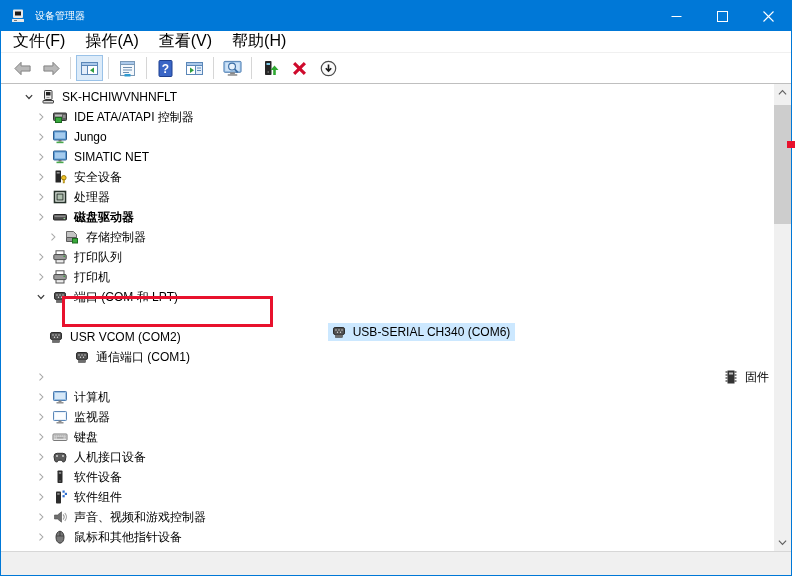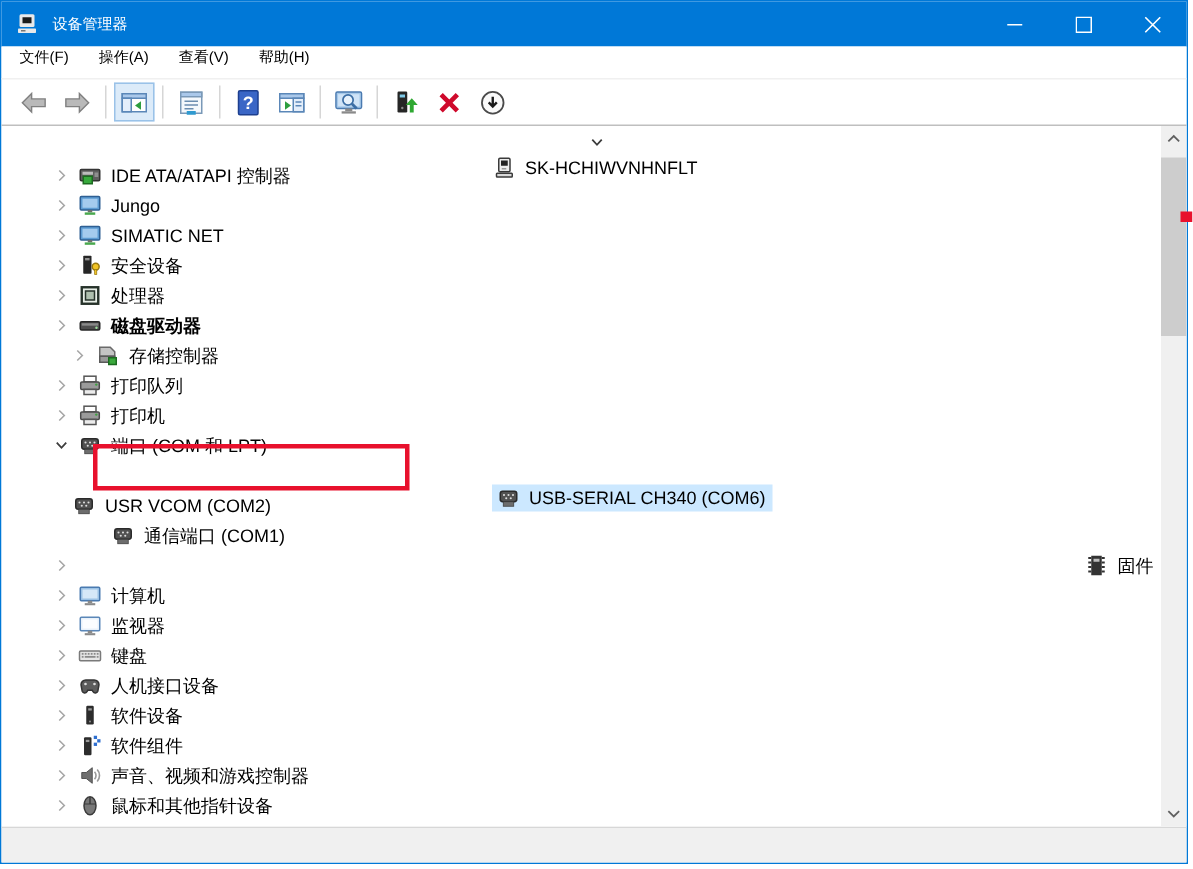--- a/index.html
+++ b/index.html
@@ -12,21 +12,21 @@
   .win{position:absolute;left:0;top:0;width:792px;height:576px;border:1px solid var(--border);
        background:#fff;display:flex;flex-direction:column}
   
   .titlebar{flex:0 0 30px;background:var(--titlebar);display:flex;align-items:center;color:#fff}
   .app-icon{width:16px;height:16px;margin-left:9px;flex:0 0 16px}
   .app-icon svg{width:16px;height:16px;display:block}
   .title{font-size:10px;margin-left:9px;flex:1;white-space:nowrap}
   .ctrl{width:46px;height:30px;display:flex;align-items:center;justify-content:center;cursor:default}
   .ctrl svg{width:11px;height:11px;display:block}
   
-  .menubar{flex:0 0 21px;display:flex;align-items:flex-start;background:#fff;font-size:10px;color:#000;padding-left:2px}
+  .menubar{flex:0 0 21px;display:flex;align-items:center;background:#fff;font-size:16px;color:#000;padding-left:2px}
   .menu-item{padding:0 10px;display:flex;align-items:center}
   
   .toolbar{flex:0 0 32px;display:flex;align-items:center;background:#fff;
            border-top:1px solid #f0f0f0;border-bottom:1px solid #bfbfbf;padding-left:7px}
   .tbtn{width:27px;height:26px;display:flex;align-items:center;justify-content:center;
         border:1px solid transparent;background:transparent;margin:0 1px;padding:0}
   .tbtn svg{width:19px;height:19px;display:block}
   .tbtn.active{background:var(--tactive);border-color:var(--tactive-border)}
   .tsep{width:1px;height:22px;background:#d6d6d6;margin:0 4px;flex:0 0 1px}
   
@@ -194,21 +194,21 @@
             <svg viewBox="0 0 19 19">
               <circle cx="9.5" cy="9.5" r="7.2" fill="#fafafa" stroke="#4a4a4a" stroke-width="1.2"></circle>
               <path d="M9.5 5.5v6 M6.8 9.2 9.5 12l2.7-2.8" stroke="#1a1a1a" stroke-width="1.6" fill="none"></path>
             </svg>
           </span>
         </button>
       </div>
 
     <div class="body">
       <div class="tree" id="tree">
-          <div class="row" style="padding-left: 20px; flex-direction: column;">
+          <div class="row" style="padding-left: 20px;">
     <span class="chev">
               <svg viewBox="0 0 16 16">
                 <path d="M3.8 5.5 8 10l4.2-4.5" fill="none" stroke="#3c3c3c" stroke-width="1.6"></path>
               </svg>
             </span>
     <span class="inner">
       <span class="ticon">
                 <svg viewBox="0 0 16 16">
                   <rect x="4.5" y="1.5" width="7.5" height="9" rx="0.8" fill="#ececec" stroke="#3a3a3a"></rect>
                   <rect x="6" y="3" width="4.5" height="3.5" fill="#222"></rect>

